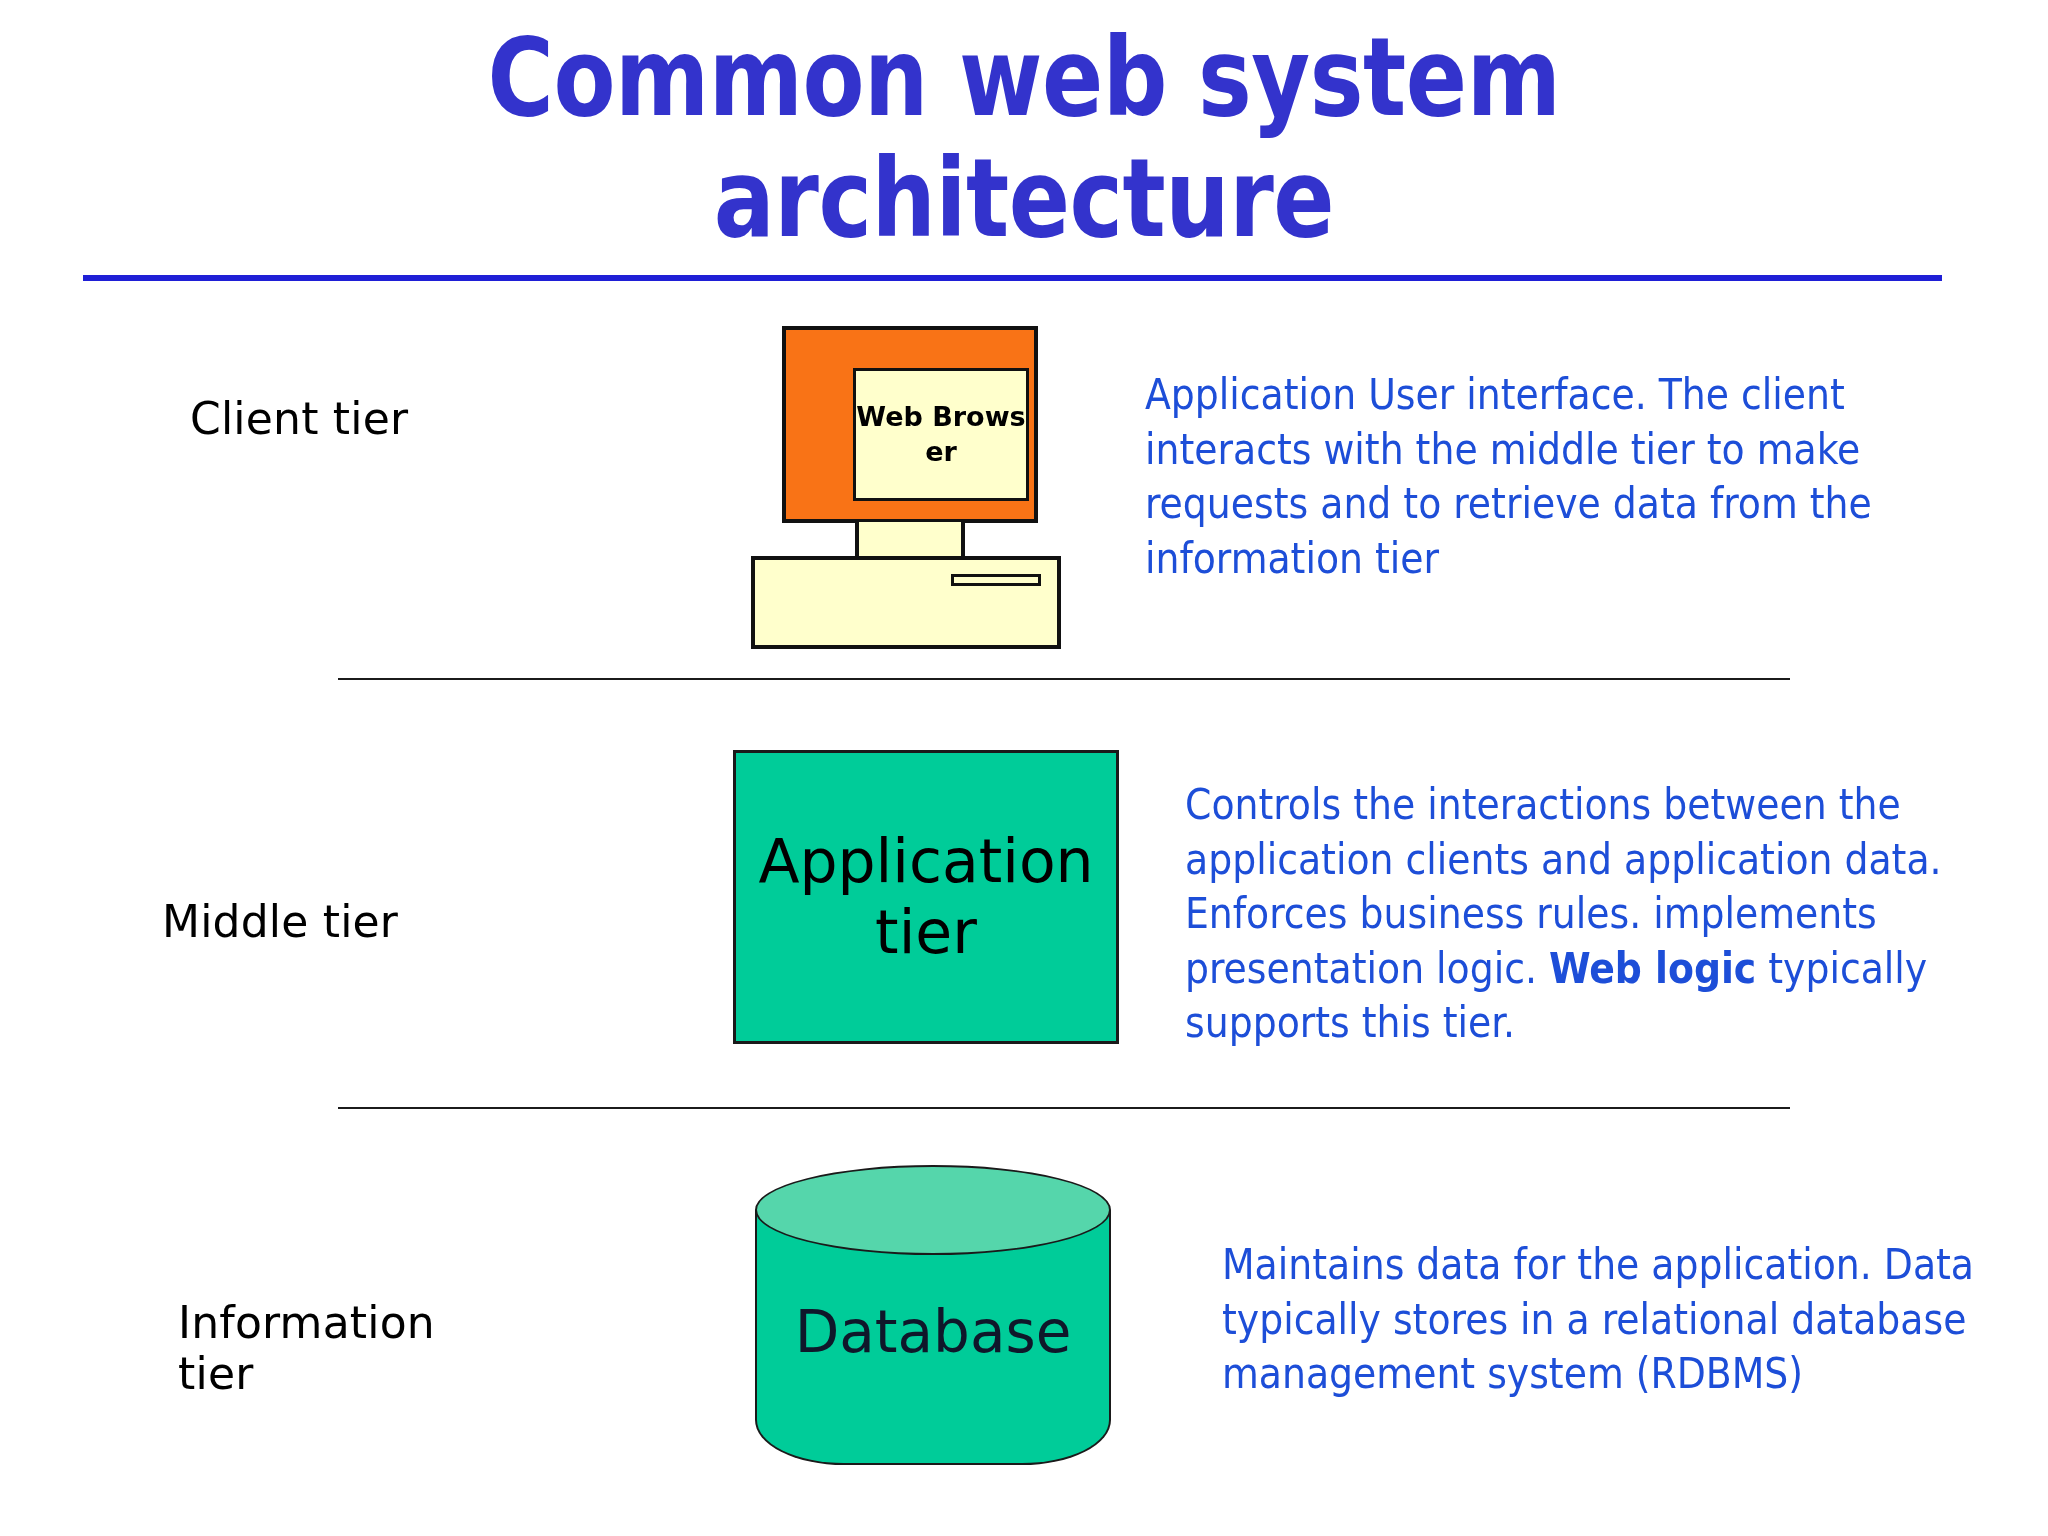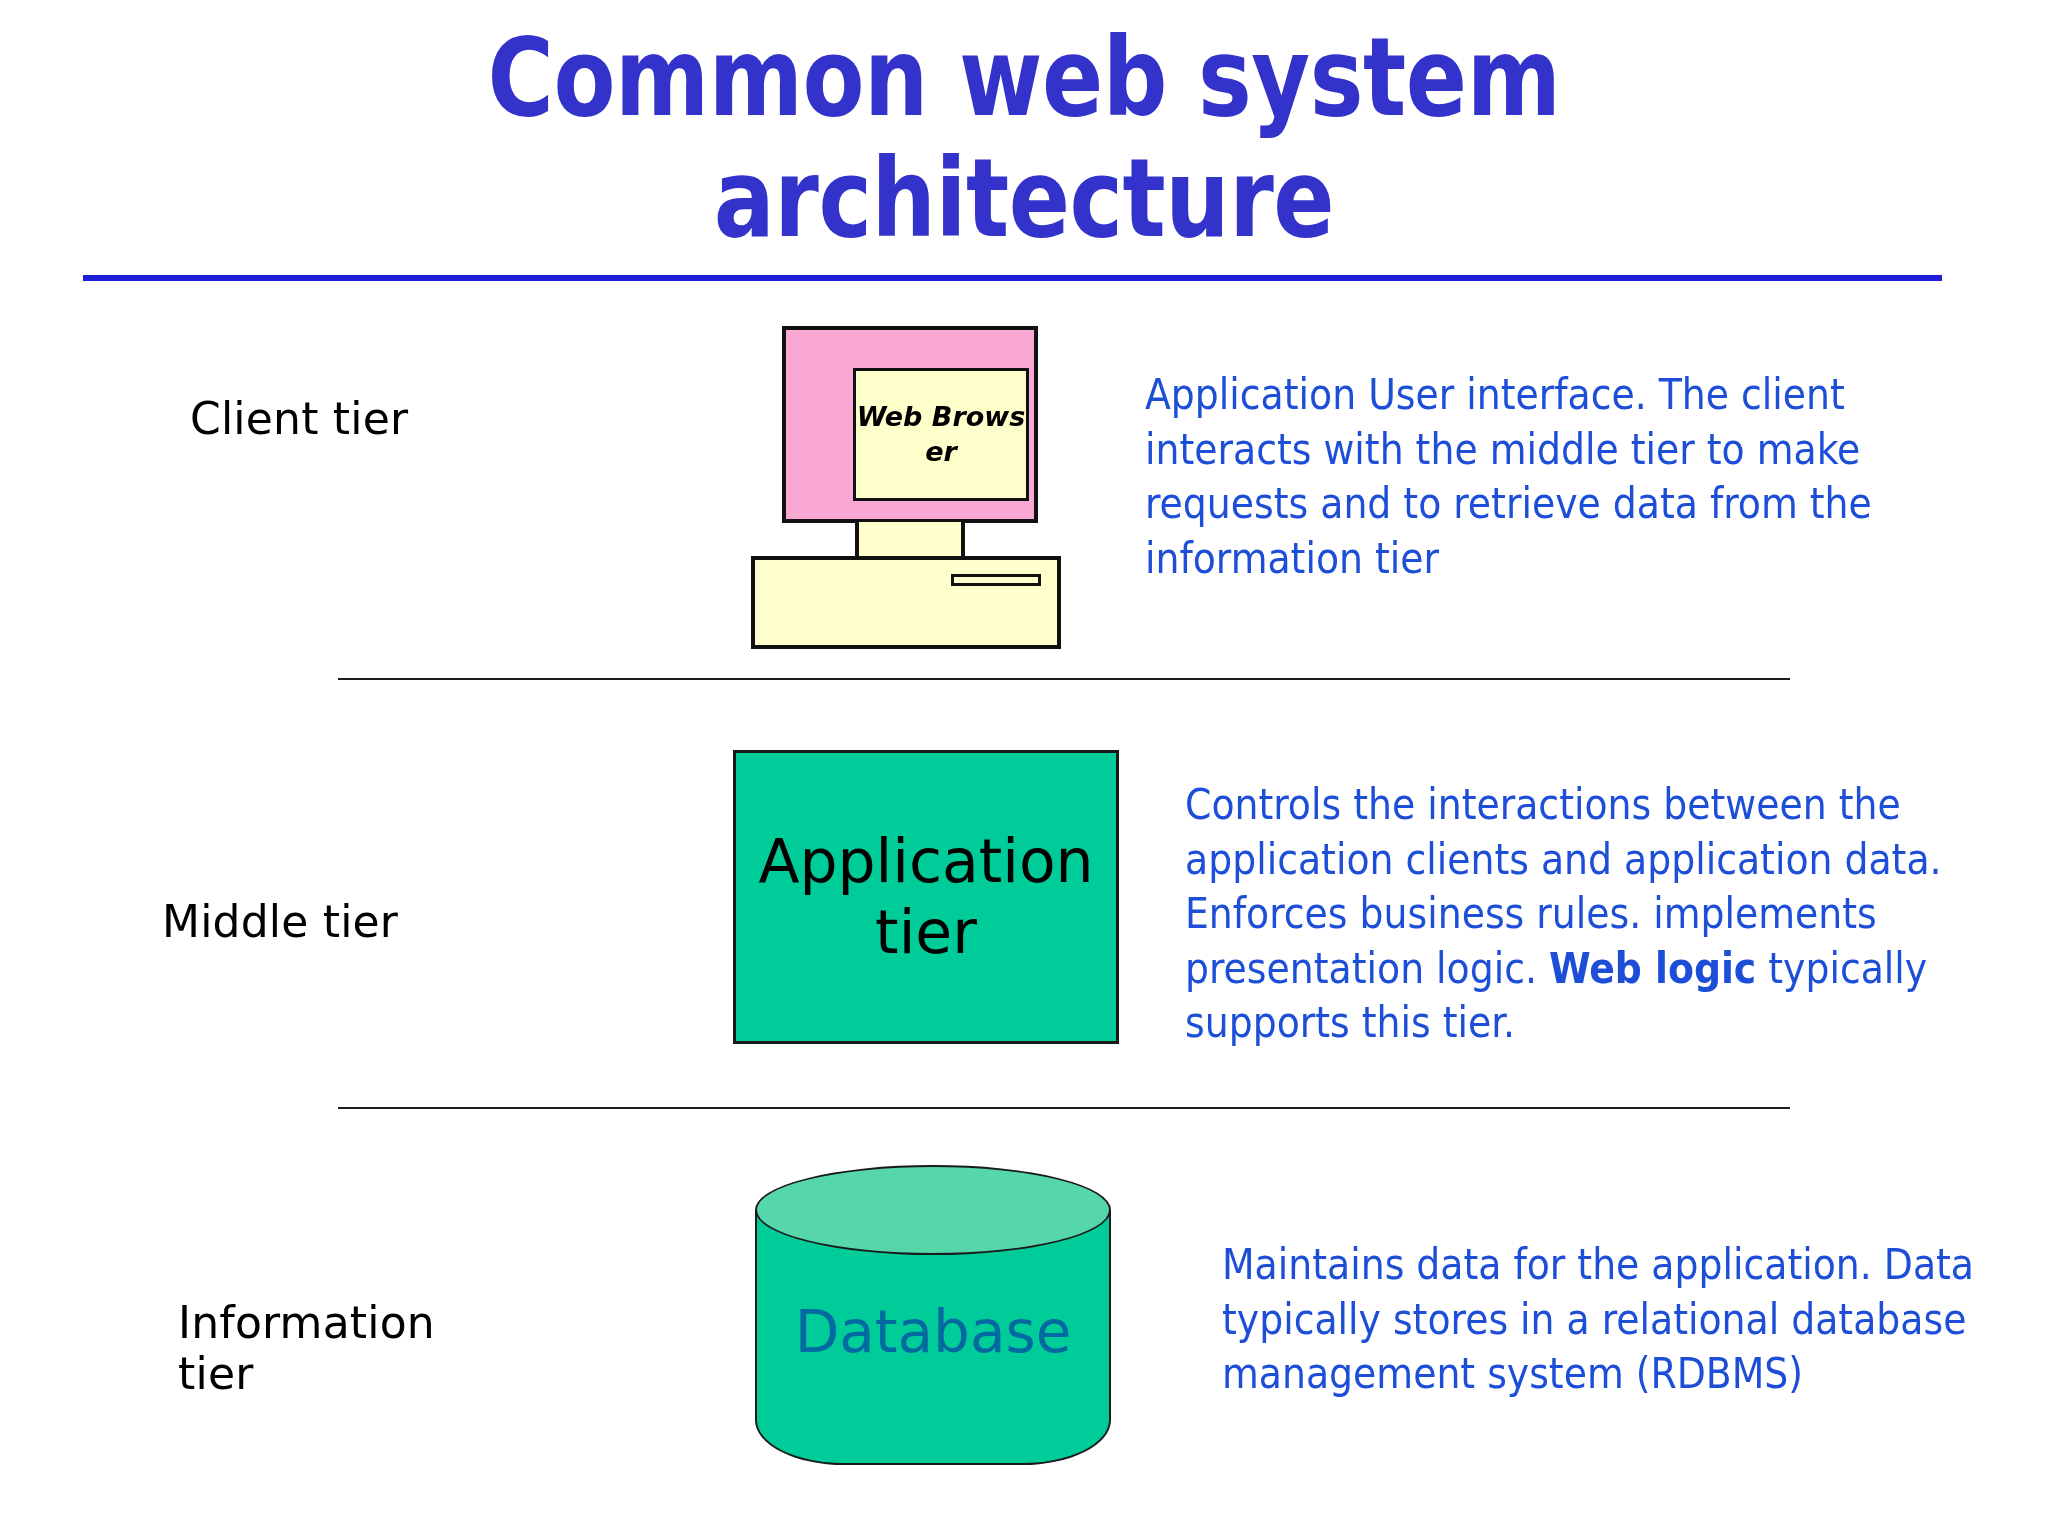--- a/index.html
+++ b/index.html
@@ -91,24 +91,23 @@
     top: 326px;
     width: 320px;
     height: 330px;
   }
   #monitor-body {
     position: absolute;
     left: 31px;
     top: 0px;
     width: 256px;
     height: 197px;
-    background: #f9a8d4;
+    background: #f97316;
     border: 4px solid #111111;
     box-sizing: border-box;
-    font-style: italic;
   }
   #monitor-screen {
     position: absolute;
     left: 67px;
     top: 38px;
     width: 176px;
     height: 133px;
     background: #ffffcc;
     border: 3px solid #111111;
     box-sizing: border-box;
@@ -223,21 +222,21 @@
     border: 2px solid #1a1a1a;
     border-radius: 50%;
     box-sizing: border-box;
   }
   #database-label {
     position: absolute;
     left: 0;
     top: 138px;
     width: 356px;
     text-align: center;
-    color: #0369a1;
+    color: #0f172a;
     font-family: "DejaVu Sans", "Liberation Sans", sans-serif;
     font-weight: 400;
     font-size: 58px;
     line-height: 1;
     z-index: 4;
   }
 </style>
 </head>
 <body>
 

